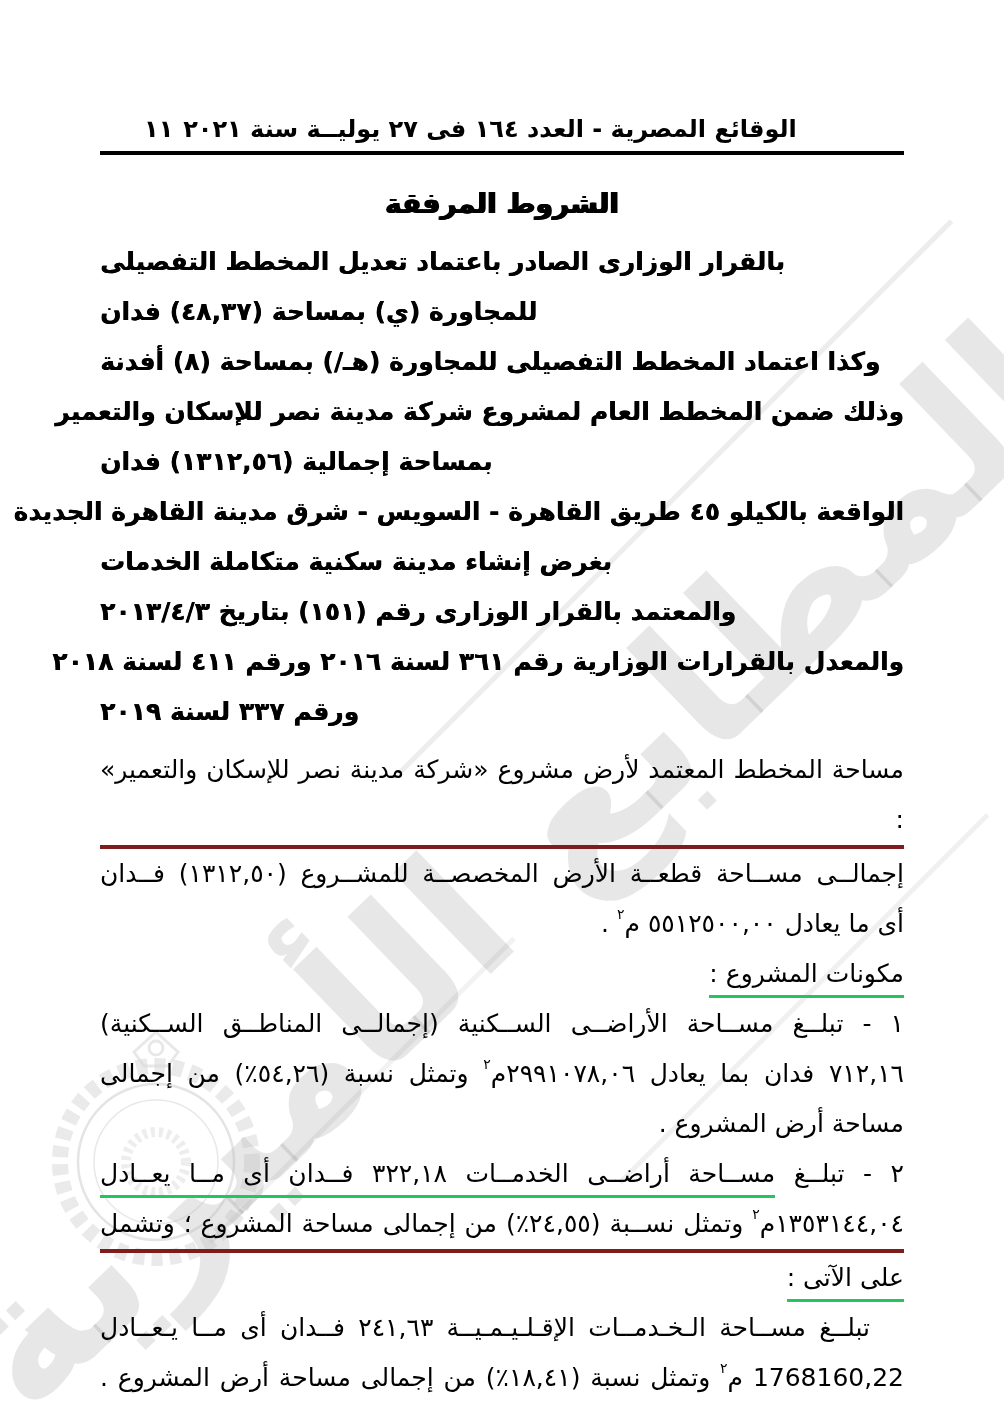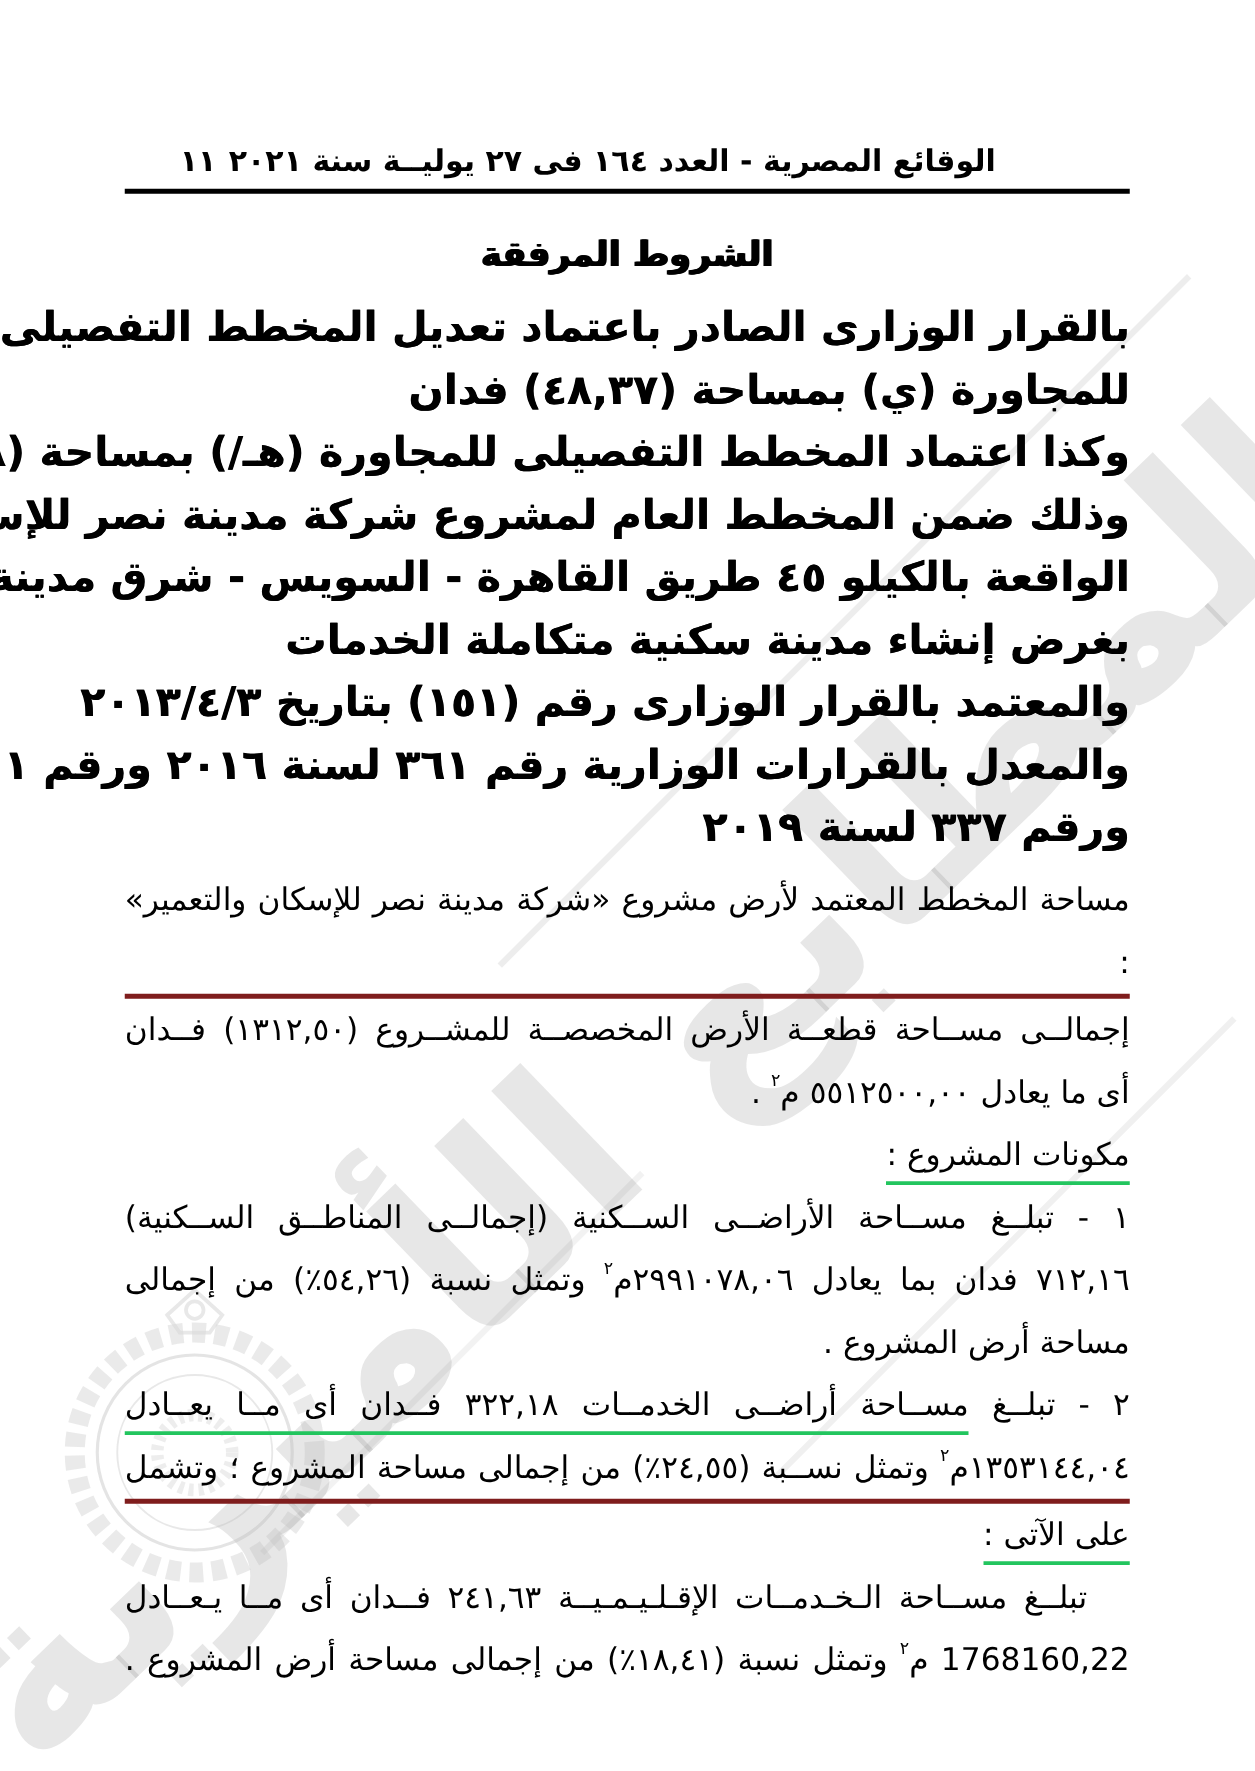--- a/index.html
+++ b/index.html
@@ -70,23 +70,23 @@
   .doc-title{
     margin-top:22px;
     text-align:center;
     font-size:28px;
     font-weight:bold;
     line-height:54px;
     text-shadow:0.8px 0 0 #000, -0.8px 0 0 #000;
   }
   .subs{margin-top:6px;}
   .sub{
-    text-align:right;
+    text-align:left;
     font-weight:bold;
-    font-size:33px;
+    font-size:25px;
     line-height:50px;
     white-space:nowrap;
     text-shadow:0.4px 0 0 #000;
   }
   .bodytext{margin-top:8px;font-size:25px;}
   .ln{
     line-height:50px;
     min-height:50px;
   }
   .t-just{text-align:justify;text-align-last:justify;}
@@ -130,20 +130,21 @@
 
     <div class="rule"></div>
 
     <div class="doc-title">الشروط المرفقة</div>
 
     <div class="subs">
       <div class="sub">بالقرار الوزارى الصادر باعتماد تعديل المخطط التفصيلى</div>
       <div class="sub">للمجاورة (ي) بمساحة (٤٨,٣٧) فدان</div>
       <div class="sub">وكذا اعتماد المخطط التفصيلى للمجاورة (هـ/) بمساحة (٨) أفدنة</div>
       <div class="sub">وذلك ضمن المخطط العام لمشروع شركة مدينة نصر للإسكان والتعمير</div>
+      <div class="sub">بمساحة إجمالية (١٣١٢,٥٦) فدان</div>
       <div class="sub">الواقعة بالكيلو ٤٥ طريق القاهرة - السويس - شرق مدينة القاهرة الجديدة</div>
       <div class="sub">بغرض إنشاء مدينة سكنية متكاملة الخدمات</div>
       <div class="sub">والمعتمد بالقرار الوزارى رقم (١٥١) بتاريخ ٢٠١٣/٤/٣</div>
       <div class="sub">والمعدل بالقرارات الوزارية رقم ٣٦١ لسنة ٢٠١٦ ورقم ٤١١ لسنة ٢٠١٨</div>
       <div class="sub">ورقم ٣٣٧ لسنة ٢٠١٩</div>
     </div>
 
     <div class="bodytext">
 
       <div class="ln t-just u-full">مساحة المخطط المعتمد لأرض مشروع «شركة مدينة نصر للإسكان والتعمير» :</div>

